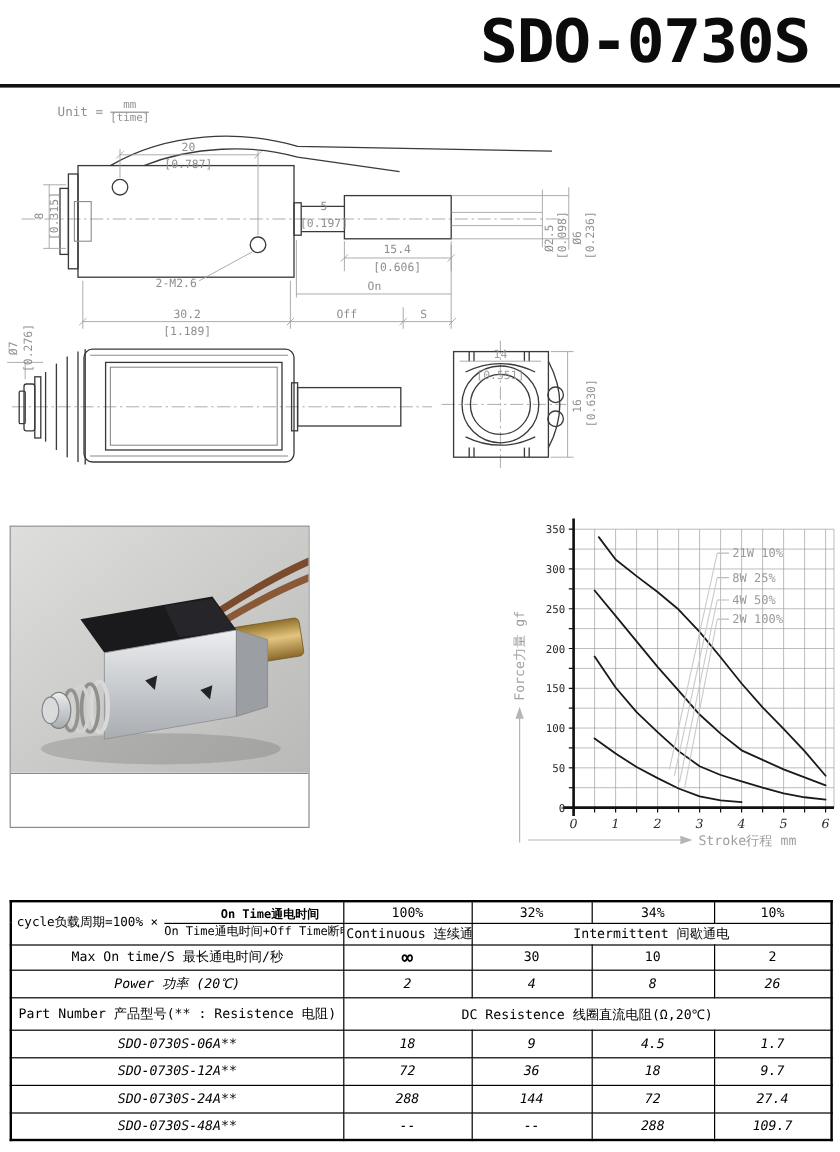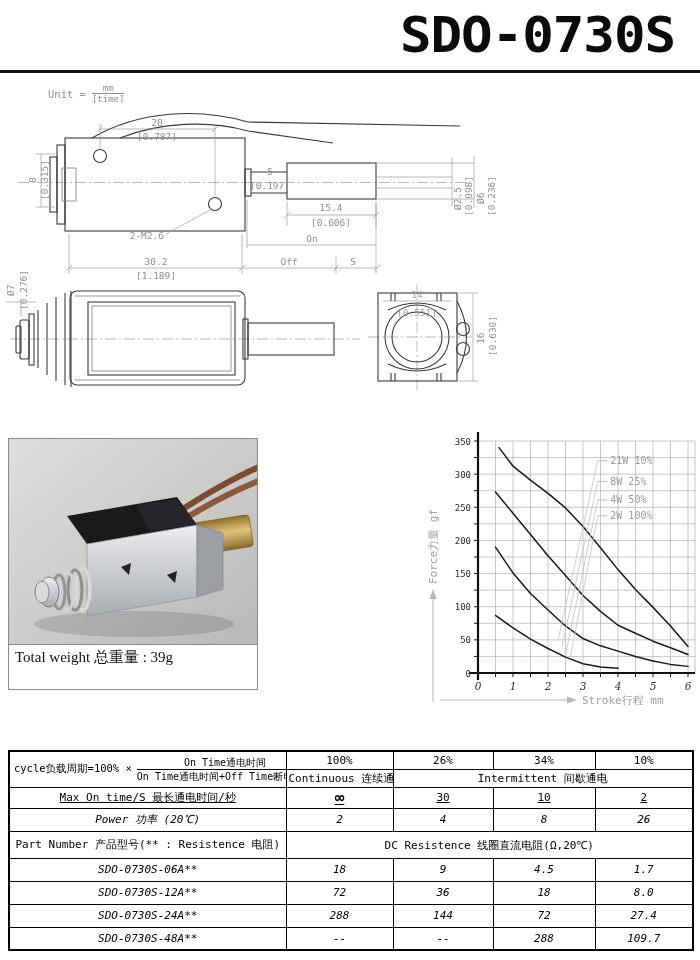--- a/index.html
+++ b/index.html
@@ -42,26 +42,26 @@
   
   #chart-svg{position:absolute;left:418px;top:428px;}
 
   
   .spec-wrap{position:absolute;left:8px;top:750px;width:684px;}
   table.spec{border-collapse:collapse;width:684px;table-layout:fixed;
              font-family:"DejaVu Sans Mono",monospace;font-size:11px;color:#000;
              border:2px solid #000;}
   table.spec td{border:1px solid #000;text-align:center;vertical-align:middle;
                 padding:0 2px;overflow:hidden;white-space:nowrap;}
-  tr.r18{height:18px;} tr.r21{height:21px;text-decoration:underline;} tr.r23{height:23px;font-style:italic;} tr.r27{height:27px;}
+  tr.r18{height:18px;} tr.r21{height:21px;} tr.r23{height:23px;font-style:italic;} tr.r27{height:27px;}
   .duty{display:flex;align-items:center;justify-content:center;gap:5px;
         font-size:10.5px;}
   .frac{display:inline-flex;flex-direction:column;text-align:center;
         font-size:10px;line-height:13px;}
-  .fnum{border-bottom:1px solid #000;}
+  .fnum{border-bottom:1px solid #000;font-weight:bold;}
   td.inf{font-size:16px;font-weight:bold;line-height:12px;}
 </style>
 </head>
 <body>
 
 <div class="page">
 
   <div class="title-block">
   </div>
   <div class="model">SDO-0730S</div>
@@ -247,21 +247,20 @@
       <polygon points="158,136 168,132 166,144" fill="#232326"></polygon>
 
       <ellipse cx="74" cy="150" rx="7" ry="21" fill="none" stroke="#d8d8d6" stroke-width="3.4"></ellipse>
       <ellipse cx="66" cy="151" rx="7" ry="20" fill="none" stroke="#8f8f8d" stroke-width="3"></ellipse>
       <ellipse cx="58" cy="152" rx="7" ry="19" fill="none" stroke="#d2d2d0" stroke-width="3"></ellipse>
       <ellipse cx="50" cy="153" rx="6" ry="17" fill="none" stroke="#93938f" stroke-width="3"></ellipse>
       <ellipse cx="40" cy="153" rx="10" ry="15" fill="url(#metal)" stroke="#7e7e7c" stroke-width="1"></ellipse>
       <ellipse cx="33" cy="153" rx="7" ry="11" fill="#d9dadc" stroke="#87878b" stroke-width="1"></ellipse>
     </svg>
     <div class="caption">
-      <div>Total weight 总重量 : 39g</div>
     </div>
   </div>
 
   <svg id="chart-svg" width="282" height="292" viewBox="0 0 282 292">
       <line x1="77.5" y1="13" x2="77.5" y2="245" stroke="#9a9a9a" stroke-width="0.55"></line>
       <line x1="95" y1="13" x2="95" y2="245" stroke="#9a9a9a" stroke-width="0.55"></line>
       <line x1="112.5" y1="13" x2="112.5" y2="245" stroke="#9a9a9a" stroke-width="0.55"></line>
       <line x1="130" y1="13" x2="130" y2="245" stroke="#9a9a9a" stroke-width="0.55"></line>
       <line x1="147.5" y1="13" x2="147.5" y2="245" stroke="#9a9a9a" stroke-width="0.55"></line>
       <line x1="165" y1="13" x2="165" y2="245" stroke="#9a9a9a" stroke-width="0.55"></line>
@@ -369,21 +368,21 @@
         <td rowspan="2">
           <div class="duty">
             <span>Duty cycle负载周期=100% ×</span>
             <span class="frac">
               <span class="fnum">On Time通电时间</span>
               <span class="fden">On Time通电时间+Off Time断电时间</span>
             </span>
           </div>
         </td>
         <td>100%</td>
-        <td>26%</td>
+        <td>32%</td>
         <td>34%</td>
         <td>10%</td>
       </tr>
       <tr class="r18">
         <td>Continuous 连续通电</td>
         <td colspan="3">Intermittent 间歇通电</td>
       </tr>
       <tr class="r21">
         <td>Max On time/S 最长通电时间/秒</td>
         <td class="inf">∞</td>
@@ -407,21 +406,21 @@
         <td>18</td>
         <td>9</td>
         <td>4.5</td>
         <td>1.7</td>
       </tr>
       <tr class="r23">
         <td>SDO-0730S-12A**</td>
         <td>72</td>
         <td>36</td>
         <td>18</td>
-        <td>8.0</td>
+        <td>9.7</td>
       </tr>
       <tr class="r23">
         <td>SDO-0730S-24A**</td>
         <td>288</td>
         <td>144</td>
         <td>72</td>
         <td>27.4</td>
       </tr>
       <tr class="r23">
         <td>SDO-0730S-48A**</td>

